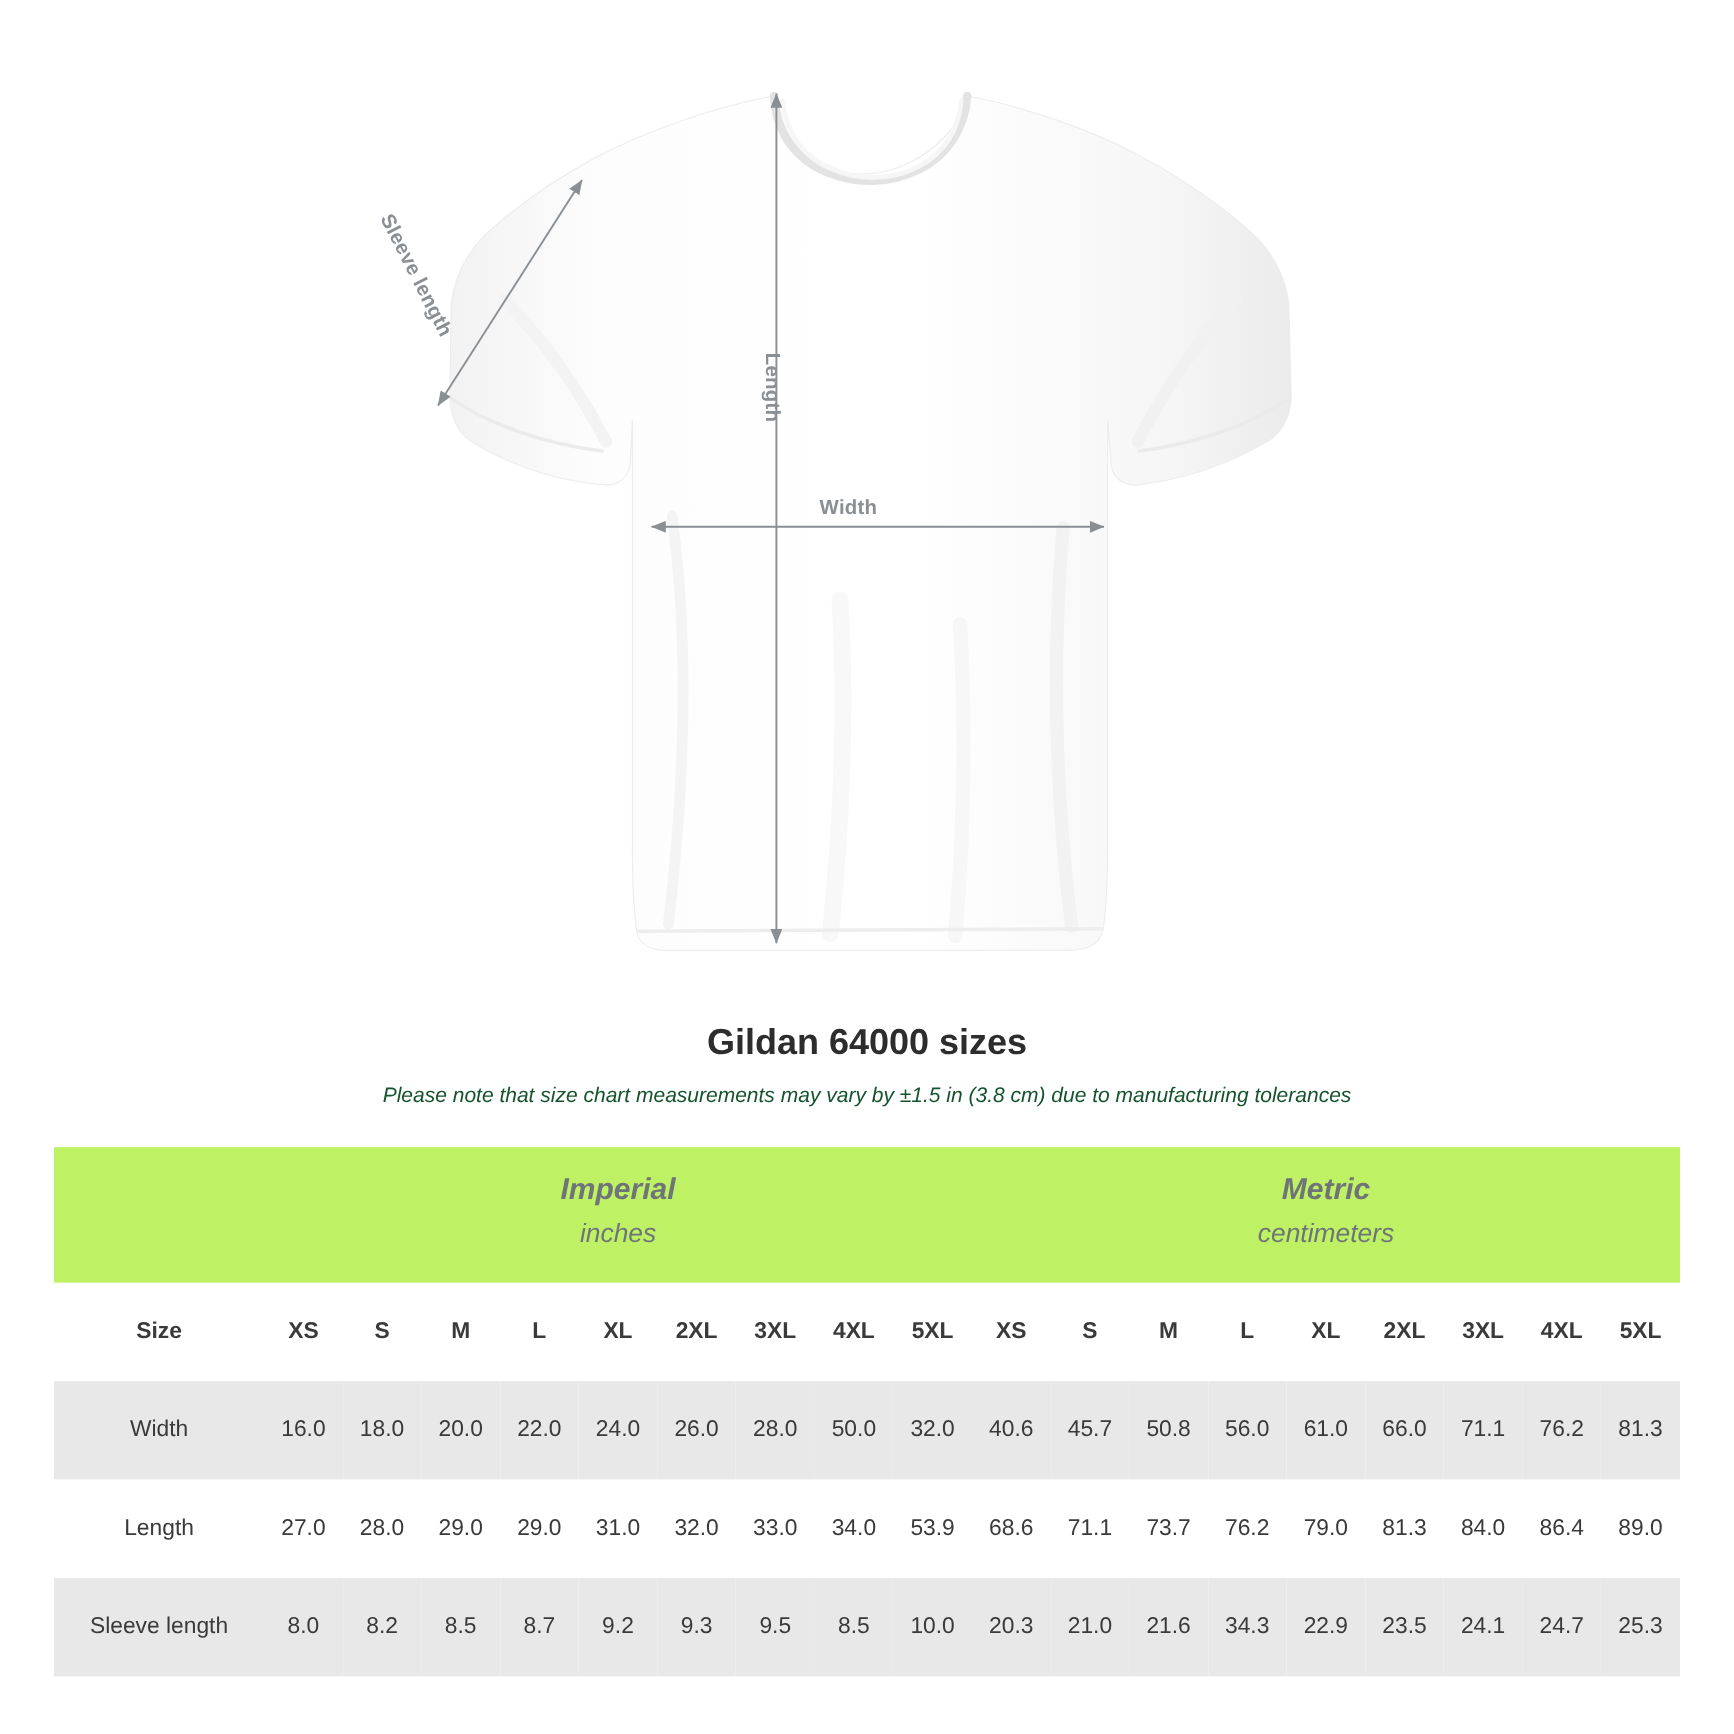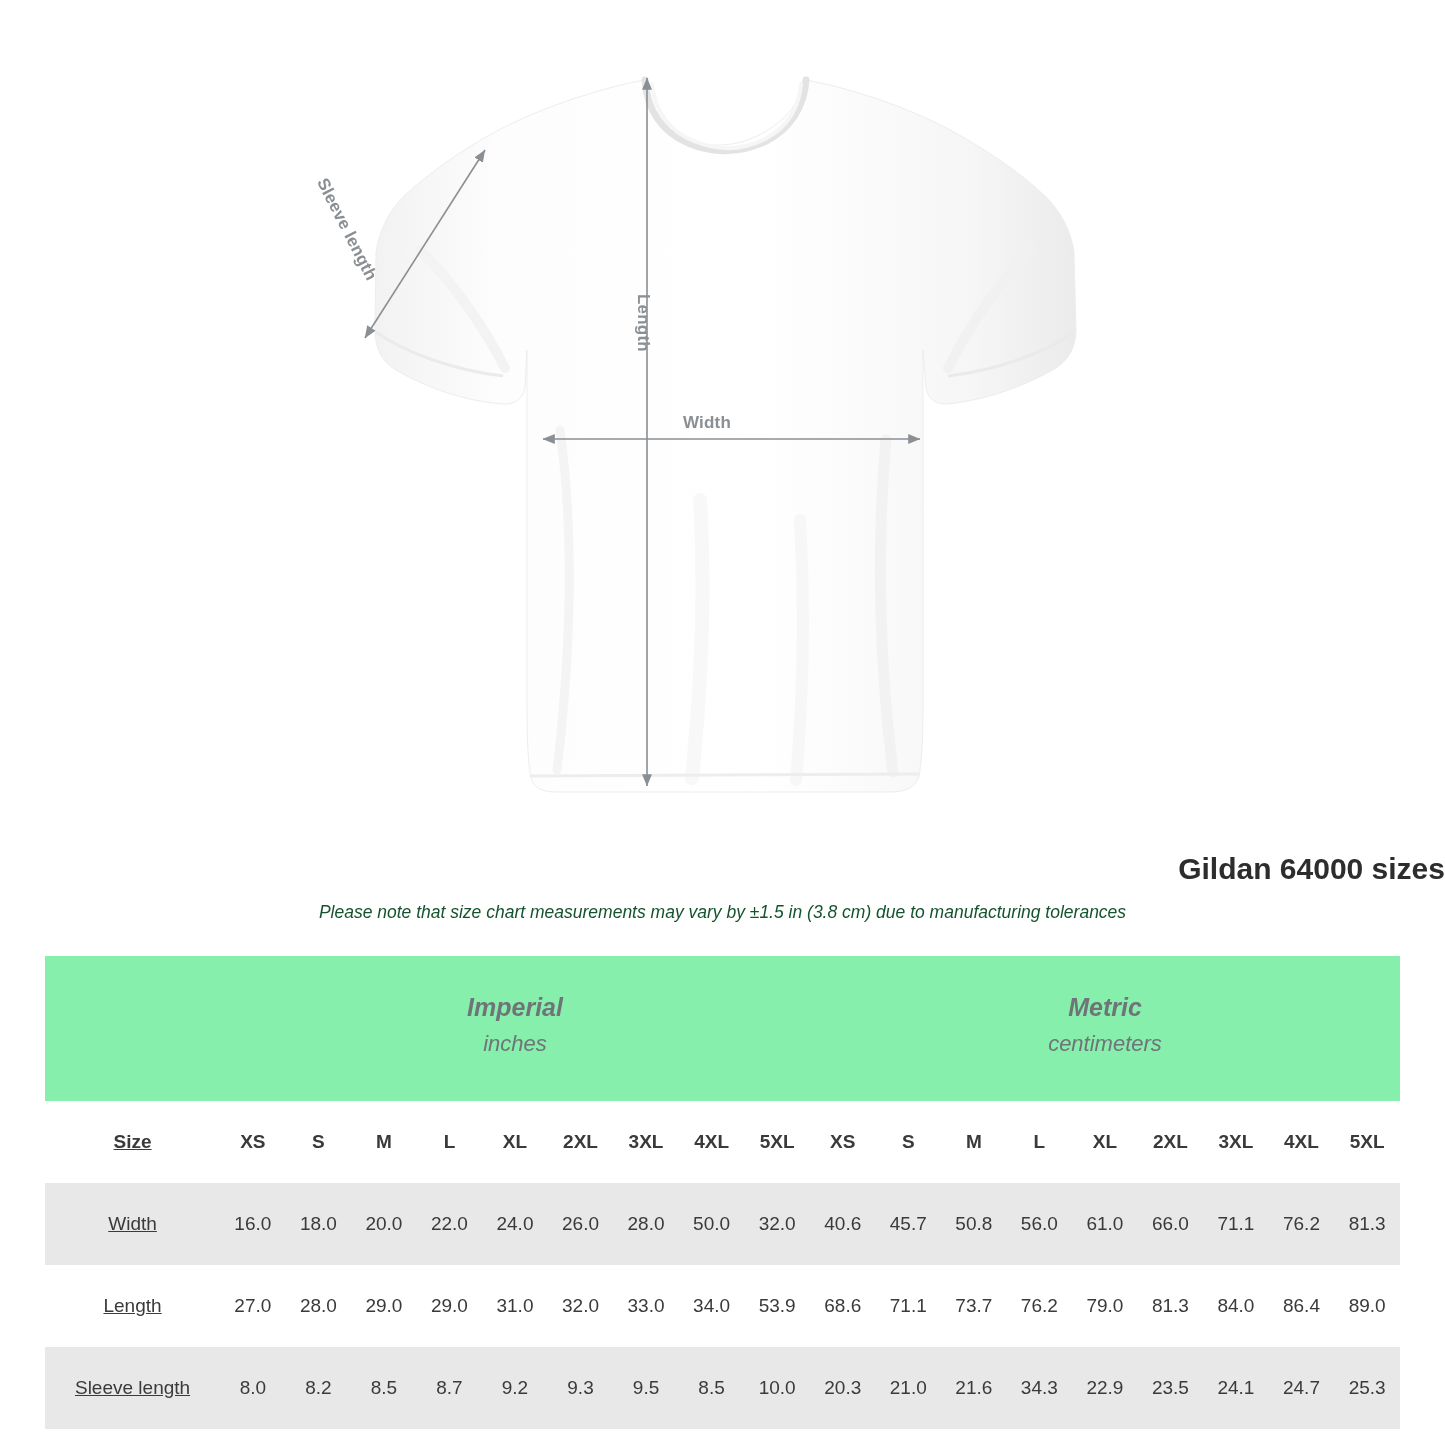--- a/index.html
+++ b/index.html
@@ -52,21 +52,21 @@
     transform: rotate(90deg);
     transform-origin: left top;
   }
   .label-width {
     left: 683px;
     top: 413px;
   }
 
   
   .title {
-    text-align: right;
+    text-align: center;
     font-size: 30px;
     font-weight: bold;
     color: #2d2d2d;
     margin: 0;
     padding-top: 22px;
   }
   .subtitle {
     text-align: center;
     font-size: 17.5px;
     font-style: italic;
@@ -86,22 +86,22 @@
   }
   table.size-table td,
   table.size-table th {
     text-align: center;
     font-size: 19px;
     font-weight: normal;
     color: #3a3a3a;
     padding: 0;
   }
   .unit-head {
-    height: 145px;
-    background: #86efac;
+    height: 113px;
+    background: #bef264;
     vertical-align: middle;
   }
   .unit-head .unit-name {
     font-size: 25px;
     font-style: italic;
     font-weight: bold;
     color: #6f7479;
     line-height: 1.25;
   }
   .unit-head .unit-sub {
@@ -125,21 +125,20 @@
   }
   tr.row-plain td {
     height: 82px;
     background: #ffffff;
     vertical-align: middle;
   }
   td.rowlabel {
     font-weight: bold;
     font-size: 19px;
     color: #3a3a3a;
-    text-decoration: underline;
   }
   col.c-label { width: 175px; }
   col.c-cell  { width: 65.5px; }
 </style>
 </head>
 <body>
 
 <div class="page">
 
   <div class="illustration">

